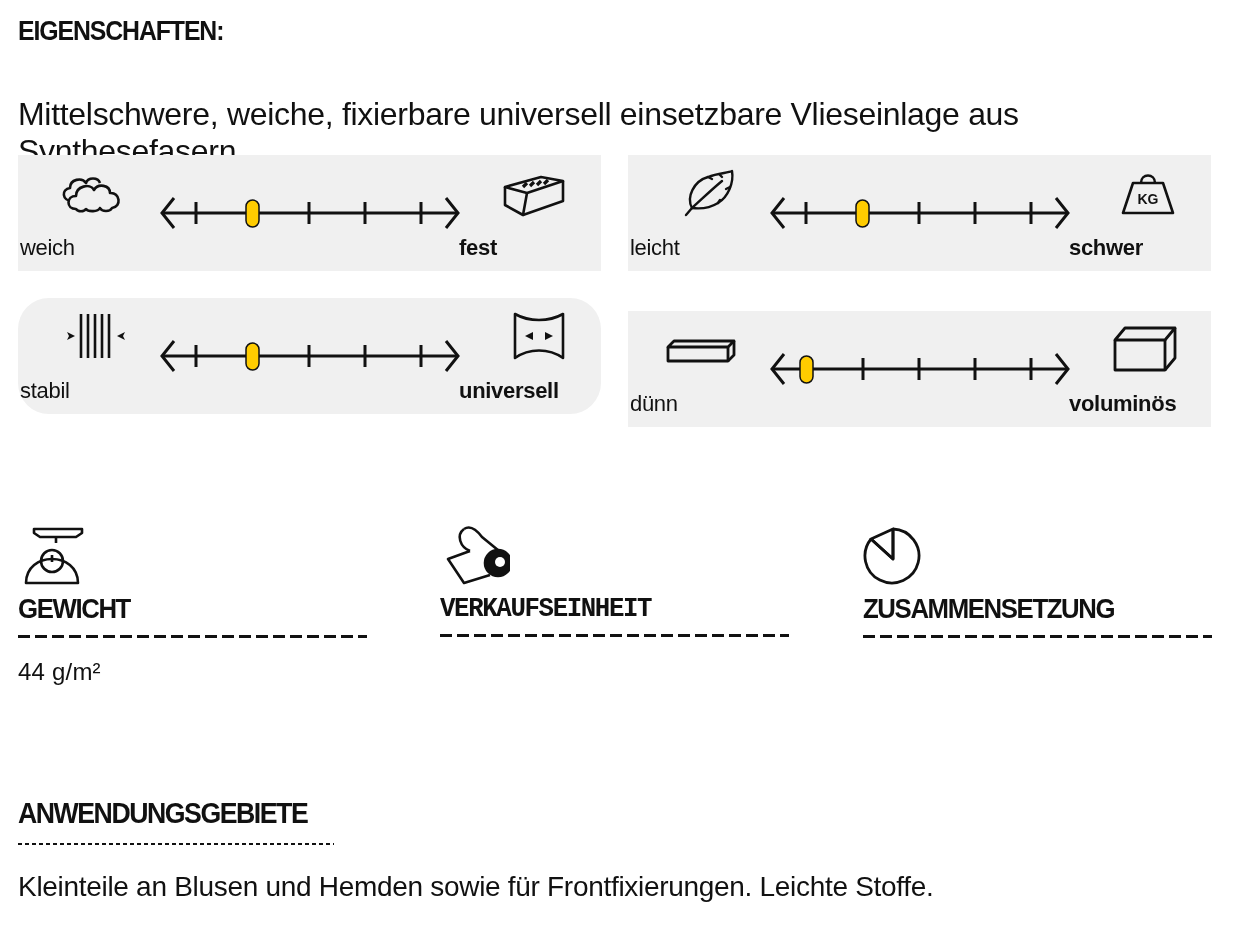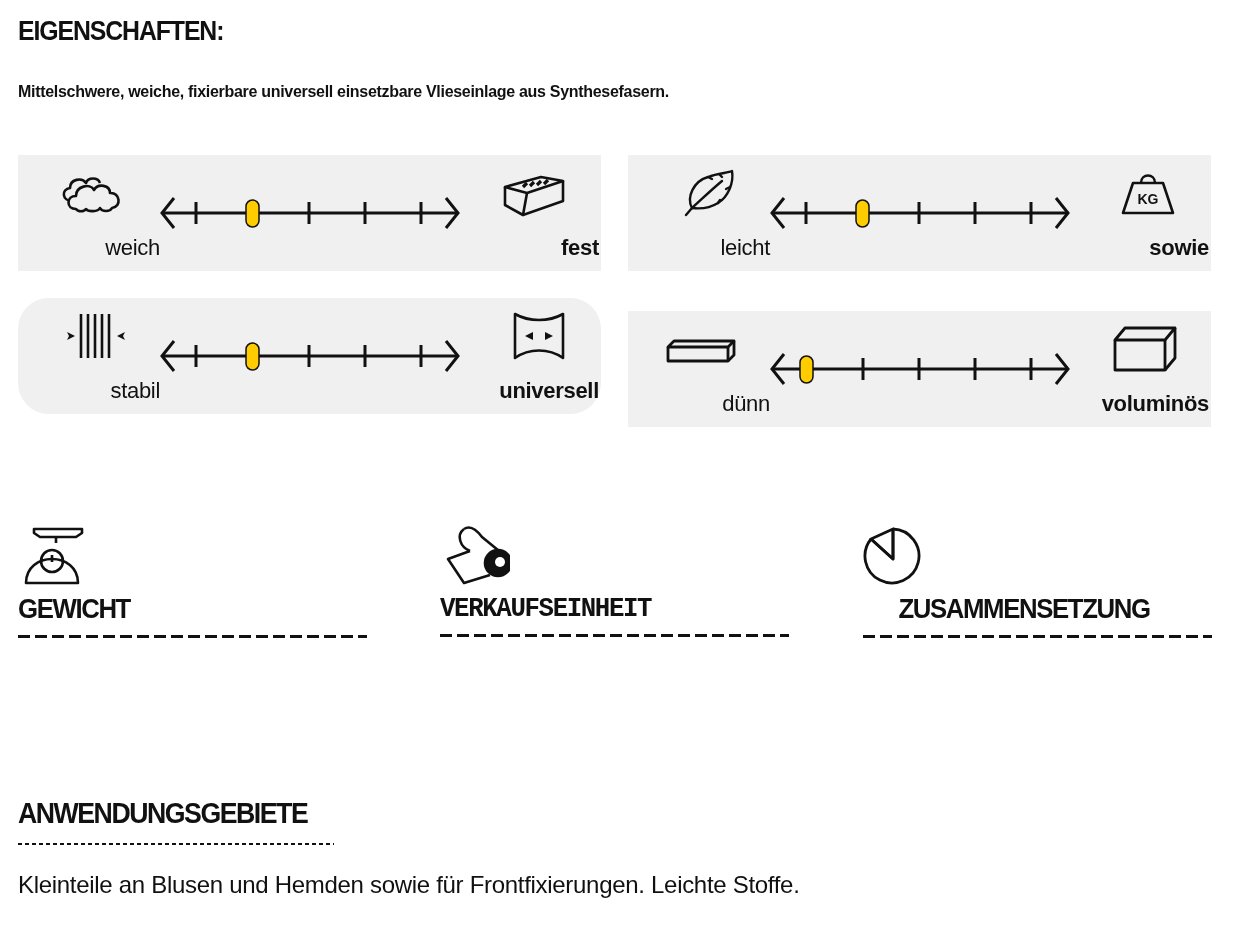--- a/index.html
+++ b/index.html
@@ -5,37 +5,37 @@
   * { box-sizing: border-box; margin: 0; padding: 0; }
   html, body { width: 1240px; height: 936px; background: #ffffff; overflow: hidden; }
   body { font-family: "Liberation Sans", "DejaVu Sans", sans-serif; color: #111111; position: relative; }
 
   .h-title {
     position: absolute; left: 18px; top: 16px;
     font-size: 27px; font-weight: 700; letter-spacing: -1.2px;
     transform: scaleX(0.92); transform-origin: left top;
   }
   .desc {
-    position: absolute; left: 18px; top: 83px;
-    font-size: 16px; font-weight: 700; letter-spacing: -0.3px;
+    position: absolute; left: 18px; top: 96px;
+    font-size: 32px; font-weight: 400; letter-spacing: -0.3px;
   }
 
   .panel {
     position: absolute; width: 583px; height: 116px;
     background: #f0f0f0;
   }
   .panel .icon-left, .panel .icon-right {
     position: absolute; top: 12px; width: 76px; height: 52px;
     display: flex; align-items: center; justify-content: flex-end;
   }
   .panel .icon-left { left: 34px; }
   .panel .icon-right { right: 34px; }
   .panel .lbl {
     position: absolute; top: 80px; font-size: 22px; font-weight: 400;
-    letter-spacing: -0.3px; width: 140px; text-align: right;
+    letter-spacing: -0.3px; width: 140px; text-align: left;
   }
   .panel .lbl-left { left: 2px; }
   .panel .lbl-right { right: 2px; font-weight: bold; }
   .panel .scale { position: absolute; left: 140px; top: 36px; width: 304px; height: 44px; }
 
   .spec {
     position: absolute; top: 525px; width: 350px;
   }
   .spec .spec-icon { height: 62px; display: block; }
   .spec .spec-head {
@@ -54,21 +54,21 @@
     position: absolute; left: 18px; top: 797px;
     font-size: 29px; font-weight: 700; letter-spacing: -1.6px;
     transform: scaleX(0.92); transform-origin: left top;
   }
   .app-dash {
     position: absolute; left: 18px; top: 843px; width: 316px; height: 2px;
     background-image: repeating-linear-gradient(90deg, #111 0 4px, transparent 4px 7px);
   }
   .app-text {
     position: absolute; left: 18px; top: 871px;
-    font-size: 24px; letter-spacing: -0.3px;
+    font-size: 28px; letter-spacing: -0.3px;
   }
 </style>
 </head>
 <body>
 
 <div class="h-title">EIGENSCHAFTEN:</div>
 <div class="desc">Mittelschwere, weiche, fixierbare universell einsetzbare Vlieseinlage aus Synthesefasern.</div>
 
 <div class="panel" style="left:18px; top:155px;">
   <div class="icon-left">
@@ -119,21 +119,21 @@
     <line x1="263" y1="11" x2="263" y2="33" stroke="#111" stroke-width="3"></line>
     <rect x="88" y="9" width="13" height="27" rx="6.5" fill="#ffcc00" stroke="#111" stroke-width="1.5"></rect>
   </svg>
   <div class="icon-right">
     <svg width="58" height="52" viewBox="0 0 58 52" fill="none" stroke="#111" stroke-width="2.6" stroke-linejoin="round">
       <path d="M22 16 C22 6 36 6 36 16"></path>
       <path d="M14 16 L44 16 L54 46 L4 46 Z"></path>
       <text x="29" y="37" text-anchor="middle" font-family="Liberation Sans, sans-serif" font-weight="700" font-size="14" fill="#111" stroke="none">KG</text>
     </svg>
   </div>
-  <div class="lbl lbl-right">sowie</div>
+  <div class="lbl lbl-right">schwer</div>
 </div>
 
 <div class="panel" style="left:18px; top:298px;border-radius:31px;">
   <div class="icon-left">
     <svg width="64" height="50" viewBox="0 0 64 50" fill="#111" stroke="#111">
       <line x1="17" y1="3" x2="17" y2="47" stroke-width="2.6"></line>
       <line x1="24" y1="3" x2="24" y2="47" stroke-width="2.6"></line>
       <line x1="31" y1="3" x2="31" y2="47" stroke-width="2.6"></line>
       <line x1="38" y1="3" x2="38" y2="47" stroke-width="2.6"></line>
       <line x1="45" y1="3" x2="45" y2="47" stroke-width="2.6"></line>
@@ -194,35 +194,36 @@
 <div class="spec" style="left:18px;">
   <svg class="spec-icon" width="70" height="62" viewBox="0 0 70 62" fill="none" stroke="#111" stroke-width="2.6" stroke-linejoin="round">
     <path d="M16 4 L64 4 L64 8 L58 12 L22 12 L16 8 Z"></path>
     <path d="M38 12 L38 18"></path>
     <path d="M12 58 C12 26 64 26 64 58 Z" transform="translate(-4 0)"></path>
     <circle cx="34" cy="36" r="11"></circle>
     <line x1="34" y1="30" x2="34" y2="37"></line>
   </svg>
   <div class="spec-head">GEWICHT</div>
   <div class="dash"></div>
+  <div class="spec-val" style="margin-top:20px;">44 g/m²</div>
 </div>
 
 <div class="spec" style="left:440px;font-family:Liberation Mono, monospace;">
   <svg class="spec-icon" width="70" height="62" viewBox="0 0 70 62" fill="none" stroke="#111" stroke-width="2.6" stroke-linejoin="round">
     <path d="M24 4 C30 0 36 4 42 12 L64 30"></path>
     <path d="M24 4 C16 10 20 22 30 26"></path>
     <circle cx="58" cy="38" r="13" fill="#111"></circle>
     <circle cx="60" cy="37" r="5" fill="#fff" stroke="none"></circle>
     <path d="M30 26 L8 34 L24 58 L50 50"></path>
   </svg>
   <div class="spec-head">VERKAUFSEINHEIT</div>
   <div class="dash"></div>
 </div>
 
-<div class="spec" style="left:863px;text-align:center;">
+<div class="spec" style="left:863px;">
   <svg class="spec-icon" width="70" height="62" viewBox="0 0 70 62" fill="none" stroke="#111" stroke-width="2.8" stroke-linejoin="round">
     <path d="M30 4 A27 27 0 1 1 8 14"></path>
     <path d="M8 14 L30 4 L30 34 Z" fill="#fff"></path>
     <path d="M30 4 L30 34 L8 14"></path>
   </svg>
   <div class="spec-head">ZUSAMMENSETZUNG</div>
   <div class="dash"></div>
 </div>
 
 <div class="app-title">ANWENDUNGSGEBIETE</div>

